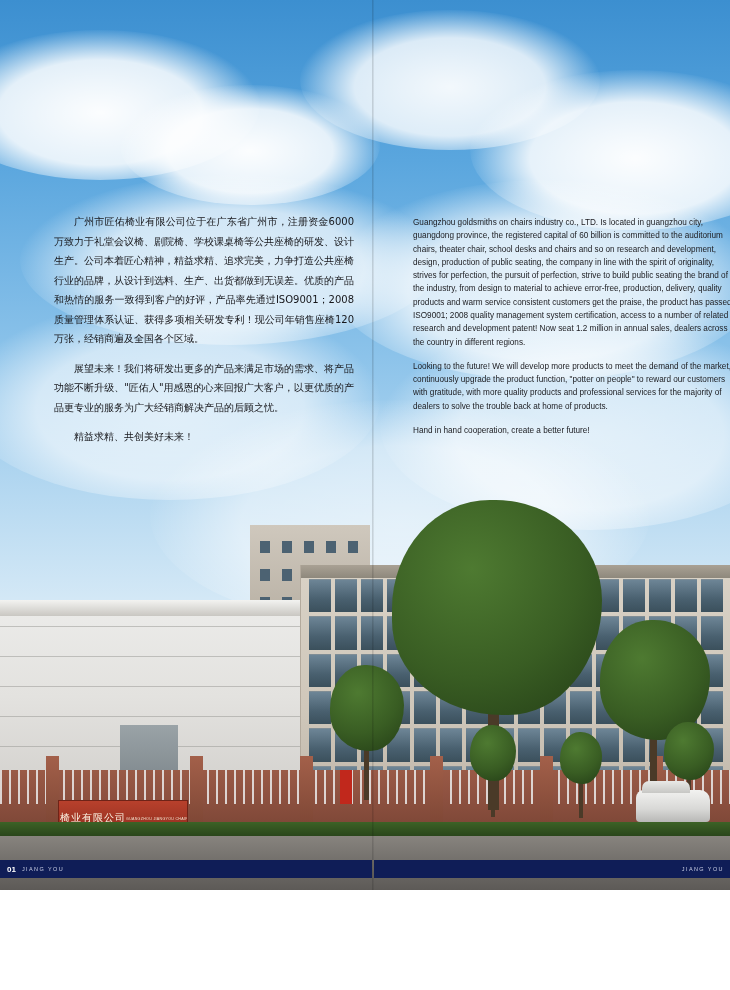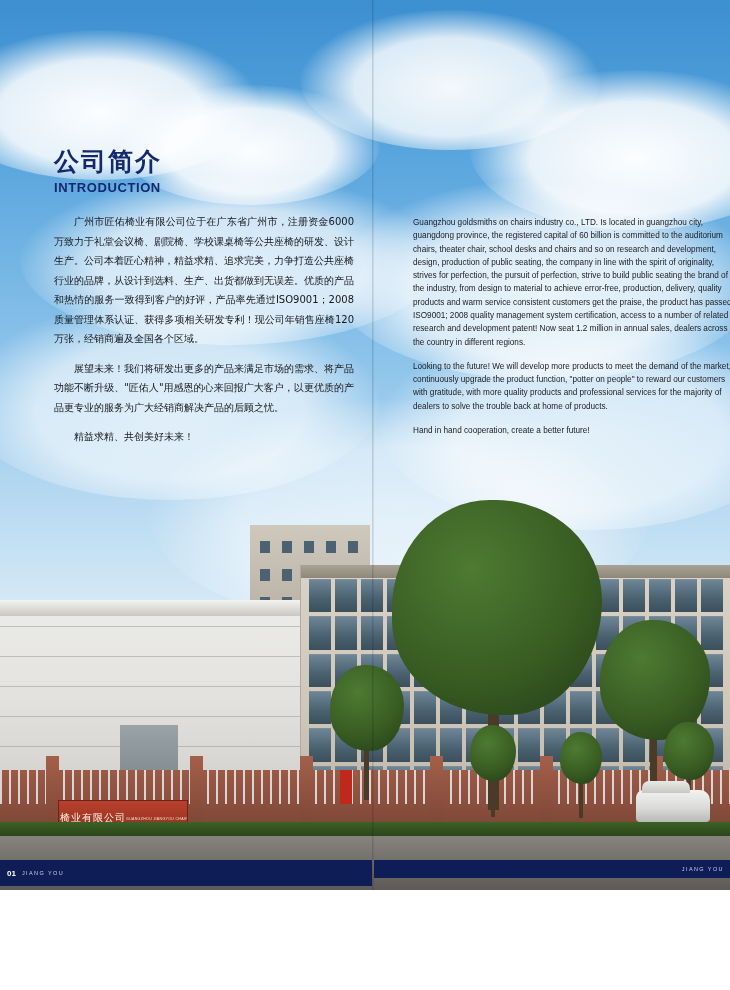--- a/index.html
+++ b/index.html
@@ -282,21 +282,21 @@
     border-radius: 7px 7px 0 0;
   }
   .red-box {
     position: absolute; left: 340px; top: 300px; width: 12px; height: 34px;
     background: #c1281c; z-index: 10;
   }
 
   
   .footer-left {
     position: absolute;
-    left: 0; top: 860px; width: 372px; height: 26px;
+    left: 0; top: 860px; width: 372px; height: 18px;
     background: #0f1d57;
     z-index: 12;
     display: flex;
     align-items: center;
   }
   .footer-left .pg {
     color: #ffffff;
     font-size: 8px;
     font-weight: bold;
     padding: 0 6px 0 7px;
@@ -519,24 +519,20 @@
         <span class="canopy"></span>
       </div>
 
     <div class="hedge"></div>
     <div class="car"></div>
     <div class="road"></div>
   </div>
 
   <div class="fold"></div>
 
-  <div class="heading">
-    <p class="cn">公司简介</p>
-    <p class="en">INTRODUCTION</p>
-  </div>
 
   <div class="cn-body">
     <p>广州市匠佑椅业有限公司位于在广东省广州市，注册资金6000万致力于礼堂会议椅、剧院椅、学校课桌椅等公共座椅的研发、设计生产。公司本着匠心精神，精益求精、追求完美，力争打造公共座椅行业的品牌，从设计到选料、生产、出货都做到无误差。优质的产品和热情的服务一致得到客户的好评，产品率先通过ISO9001；2008质量管理体系认证、获得多项相关研发专利！现公司年销售座椅120万张，经销商遍及全国各个区域。</p>
     <p>展望未来！我们将研发出更多的产品来满足市场的需求、将产品功能不断升级、"匠佑人"用感恩的心来回报广大客户，以更优质的产品更专业的服务为广大经销商解决产品的后顾之忧。</p>
     <p>精益求精、共创美好未来！</p>
   </div>
 
   <div class="en-body">
     <p>Guangzhou goldsmiths on chairs industry co., LTD. Is located in guangzhou city, guangdong province, the registered capital of 60 billion is committed to the auditorium chairs, theater chair, school desks and chairs and so on research and development, design, production of public seating, the company in line with the spirit of originality, strives for perfection, the pursuit of perfection, strive to build public seating the brand of the industry, from design to material to achieve error-free, production, delivery, quality products and warm service consistent customers get the praise, the product has passed ISO9001; 2008 quality management system certification, access to a number of related research and development patent! Now seat 1.2 million in annual sales, dealers across the country in different regions.</p>
     <p>Looking to the future! We will develop more products to meet the demand of the market, continuously upgrade the product function, "potter on people" to reward our customers with gratitude, with more quality products and professional services for the majority of dealers to solve the trouble back at home of products.</p>

